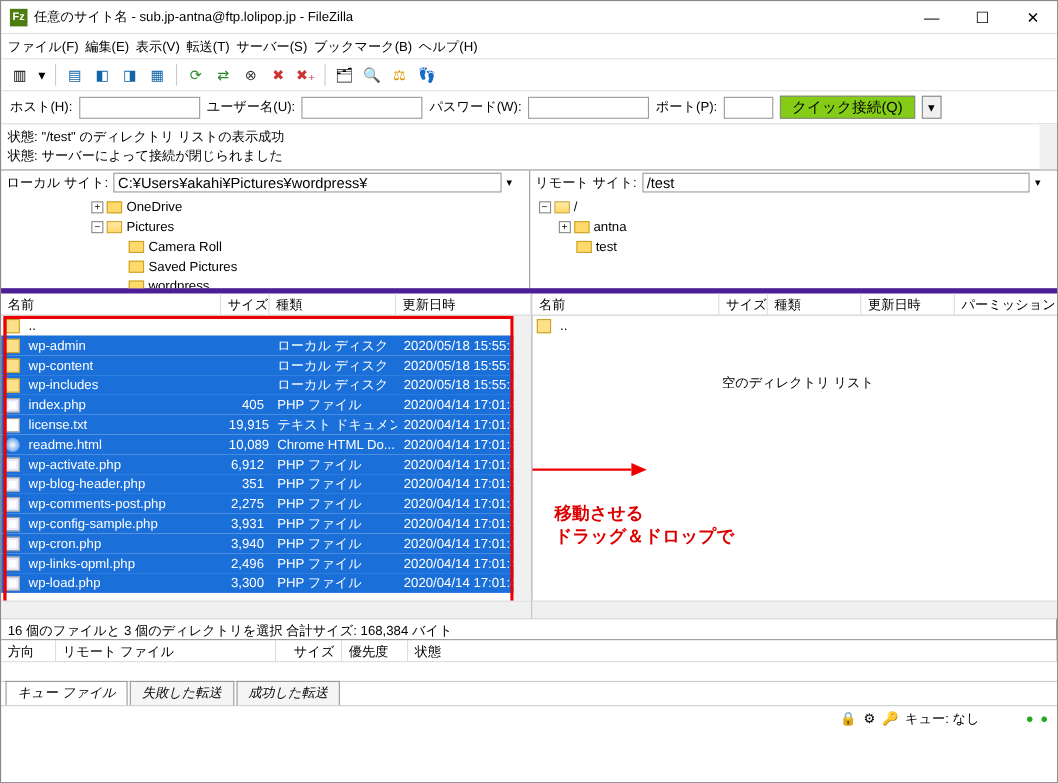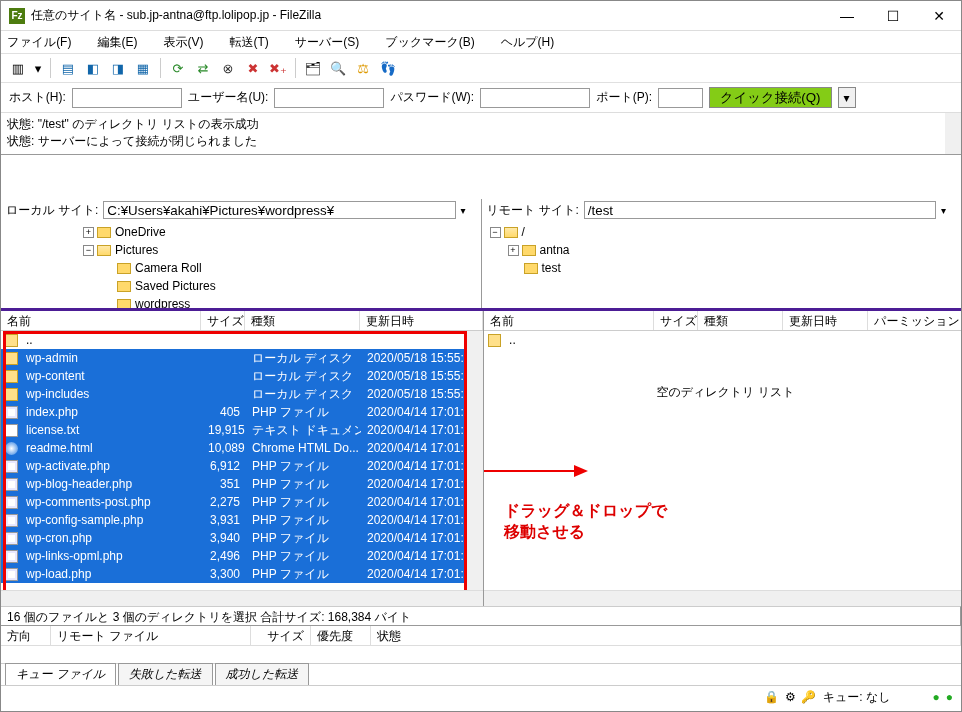--- a/index.html
+++ b/index.html
@@ -2,34 +2,34 @@
 <html><head>
 <meta charset="utf-8">
 <style>
 * { box-sizing: border-box; margin: 0; padding: 0; }
 body { font-family: "Meiryo UI", "MS Gothic", sans-serif; font-size: 12px; background: #fff; width: 962px; height: 712px; overflow: hidden; border: 1px solid #888; }
 .titlebar { height: 30px; display: flex; align-items: center; padding: 0 8px; border-bottom: 1px solid #ddd; }
 .titlebar .icon { width: 16px; height: 16px; background: #4d7c0f; margin-right: 6px; display: flex; align-items: center; justify-content: center; color: #fff; font-weight: bold; font-size: 10px; }
 .titlebar .title { flex: 1; }
 .titlebar .winbtns { display: flex; gap: 18px; }
 .titlebar .winbtn { width: 28px; height: 20px; display: flex; align-items: center; justify-content: center; font-size: 14px; cursor: pointer; }
-.menubar { height: 22px; display: flex; align-items: center; padding: 0 6px; gap: 26px; }
+.menubar { height: 22px; display: flex; align-items: center; padding: 0 6px; gap: 6px; }
 .menubar span { cursor: pointer; }
 .toolbar { height: 30px; display: flex; align-items: center; padding: 2px 6px; gap: 3px; border-top: 1px solid #e0e0e0; border-bottom: 1px solid #e0e0e0; }
 .toolbar .tbtn { width: 22px; height: 22px; border: 1px solid transparent; display: flex; align-items: center; justify-content: center; cursor: pointer; font-size: 13px; }
 .toolbar .sep { width: 1px; height: 20px; background: #ccc; margin: 0 3px; }
 .quickconnect { height: 30px; display: flex; align-items: center; padding: 3px 8px; gap: 6px; border-bottom: 1px solid #ddd; }
 .quickconnect label { white-space: nowrap; }
 .quickconnect input { height: 20px; border: 1px solid #999; padding: 0 3px; }
 .quickconnect .qcbtn { height: 21px; padding: 0 10px; border: 1px solid #888; background: #84cc16; cursor: pointer; }
 .quickconnect .dropbtn { width: 18px; height: 21px; border: 1px solid #888; background: #f0f0f0; cursor: pointer; display:flex; align-items:center; justify-content:center; }
 .log { height: 42px; border-bottom: 1px solid #999; padding: 3px 6px; overflow: hidden; position: relative; }
 .log .line { line-height: 17px; }
 .log .scroll { position: absolute; right: 0; top: 0; width: 16px; height: 100%; background: #f0f0f0; }
-.panes { display: flex; height: 112px; border-bottom: 3px solid #4c1d95; margin-top: 44px; }
+.panes { display: flex; height: 112px; border-bottom: 5px solid #4c1d95; }
 .pane { flex: 1; display: flex; flex-direction: column; }
 .pane.left { border-right: 1px solid #999; }
 .siterow { display: flex; align-items: center; height: 22px; padding: 2px 5px; gap: 5px; }
 .siterow input { flex: 1; height: 18px; border: 1px solid #999; padding: 0 3px; }
 .siterow .drop { width: 15px; font-size: 10px; }
 .tree { flex: 1; overflow: hidden; padding: 2px 4px; position: relative; }
 .tree .node { display: flex; align-items: center; height: 18px; }
 .tree .exp { width: 11px; height: 11px; border: 1px solid #888; font-size: 9px; line-height: 9px; text-align: center; margin-right: 3px; cursor: pointer; }
 .folder-icon { width: 14px; height: 11px; background: #ffd96b; border: 1px solid #c9a227; margin-right: 4px; display: inline-block; }
 .folder-icon.open { background: linear-gradient(#ffe9a8,#ffd96b); }
@@ -304,22 +304,22 @@
       <div class="row">
           <span class="ic folder"></span>
           <span class="cell">..</span>
         </div>
       <div class="empty-msg">空のディレクトリ リスト</div>
       <svg class="arrow" style="left:-30px;top:130px;width:140px;height:20px;">
           <line x1="0" y1="10" x2="120" y2="10" stroke="#e00" stroke-width="2"></line>
           <polygon points="120,4 134,10 120,16" fill="#e00"></polygon>
         </svg>
       <div class="annotation" style="left:20px;top:170px;">
+        <div>移動させる</div>
         <div>ドラッグ＆ドロップで</div>
-        <div>移動させる</div>
       </div>
     </div>
     <div class="hscroll"></div>
   </div>
 </div>
 
 <div style="display:flex;">
   <div class="status-sel" style="flex:1;border-right:1px solid #999;">16 個のファイルと 3 個のディレクトリを選択 合計サイズ: 168,384 バイト</div>
 </div>
 

